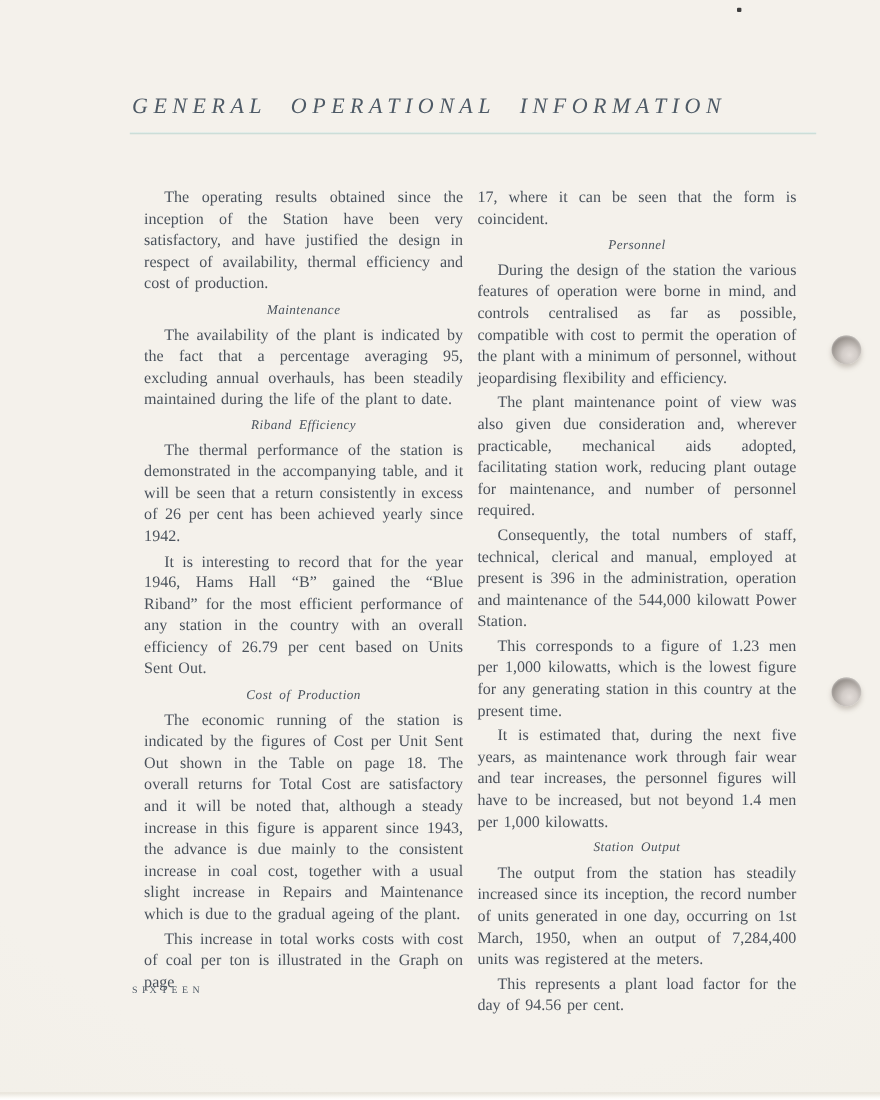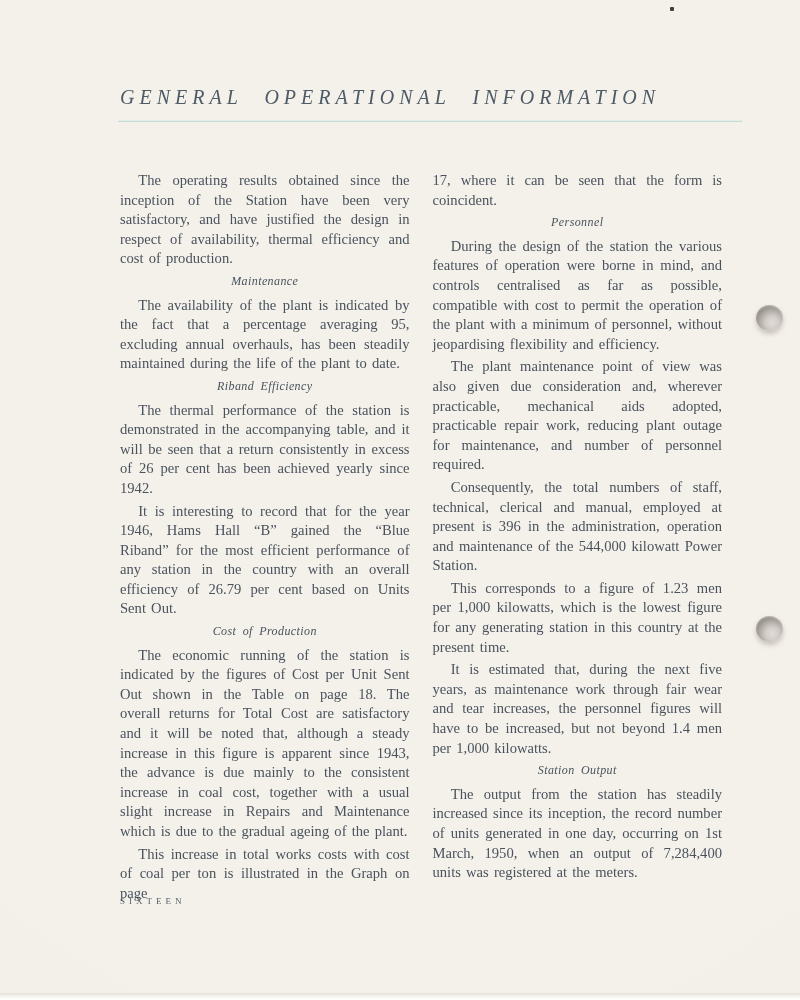--- a/index.html
+++ b/index.html
@@ -52,25 +52,25 @@
   .rule {
     position: absolute;
     left: 118px;
     top: 120px;
     width: 624px;
     height: 2px;
     background: linear-gradient(#eef4f1, #bcd3cc);
   }
   .columns {
     position: absolute;
-    left: 120px;
+    left: 131px;
     top: 171px;
     width: 602px;
     display: flex;
-    gap: 23px;
+    gap: 13px;
   }
   .col {
     width: 290px;
     color: #4a525c;
     font-size: 14.6px;
     line-height: 19.6px;
     text-align: justify;
     word-spacing: 1.5px;
   }
   .para {
@@ -136,26 +136,27 @@
       <p class="para">It is interesting to record that for the year 1946, Hams Hall “B” gained the “Blue Riband” for the most efficient performance of any station in the country with an overall efficiency of 26.79 per cent based on Units Sent Out.</p>
       <h2 class="heading">Cost of Production</h2>
       <p class="para">The economic running of the station is indicated by the figures of Cost per Unit Sent Out shown in the Table on page 18. The overall returns for Total Cost are satisfactory and it will be noted that, although a steady increase in this figure is apparent since 1943, the advance is due mainly to the consistent increase in coal cost, together with a usual slight increase in Repairs and Maintenance which is due to the gradual ageing of the plant.</p>
       <p class="para">This increase in total works costs with cost of coal per ton is illustrated in the Graph on page</p>
     </div>
 
     <div class="col">
       <p class="para no-indent">17, where it can be seen that the form is coincident.</p>
       <h2 class="heading">Personnel</h2>
       <p class="para">During the design of the station the various features of operation were borne in mind, and controls centralised as far as possible, compatible with cost to permit the operation of the plant with a minimum of personnel, without jeopardising flexibility and efficiency.</p>
-      <p class="para">The plant maintenance point of view was also given due consideration and, wherever practicable, mechanical aids adopted, practicable repair work, reducing plant outage for maintenance, and number of personnel required.</p>
+      <p class="para">The plant maintenance point of view was also given due consideration and, wherever practicable, mechanical aids adopted, facilitating station work, reducing plant outage for maintenance, and number of personnel required.</p>
       <p class="para">Consequently, the total numbers of staff, technical, clerical and manual, employed at present is 396 in the administration, operation and maintenance of the 544,000 kilowatt Power Station.</p>
       <p class="para">This corresponds to a figure of 1.23 men per 1,000 kilowatts, which is the lowest figure for any generating station in this country at the present time.</p>
       <p class="para">It is estimated that, during the next five years, as maintenance work through fair wear and tear increases, the personnel figures will have to be increased, but not beyond 1.4 men per 1,000 kilowatts.</p>
       <h2 class="heading">Station Output</h2>
       <p class="para">The output from the station has steadily increased since its inception, the record number of units generated in one day, occurring on 1st March, 1950, when an output of 7,284,400 units was registered at the meters.</p>
+      <p class="para">This represents a plant load factor for the day of 94.56 per cent.</p>
     </div>
 
   </div>
 
   <div class="footer">
     <span>SIXTEEN</span>
   </div>
 
   <div class="fastener fastener-top"></div>
   <div class="fastener fastener-bottom"></div>

